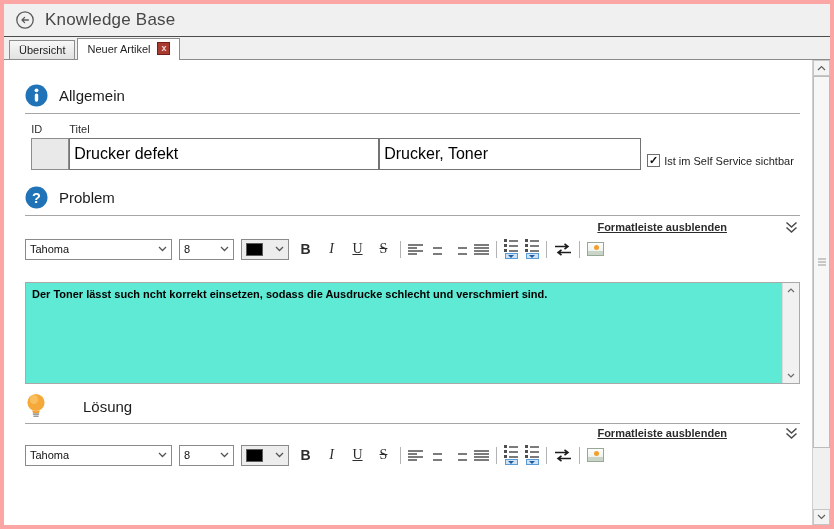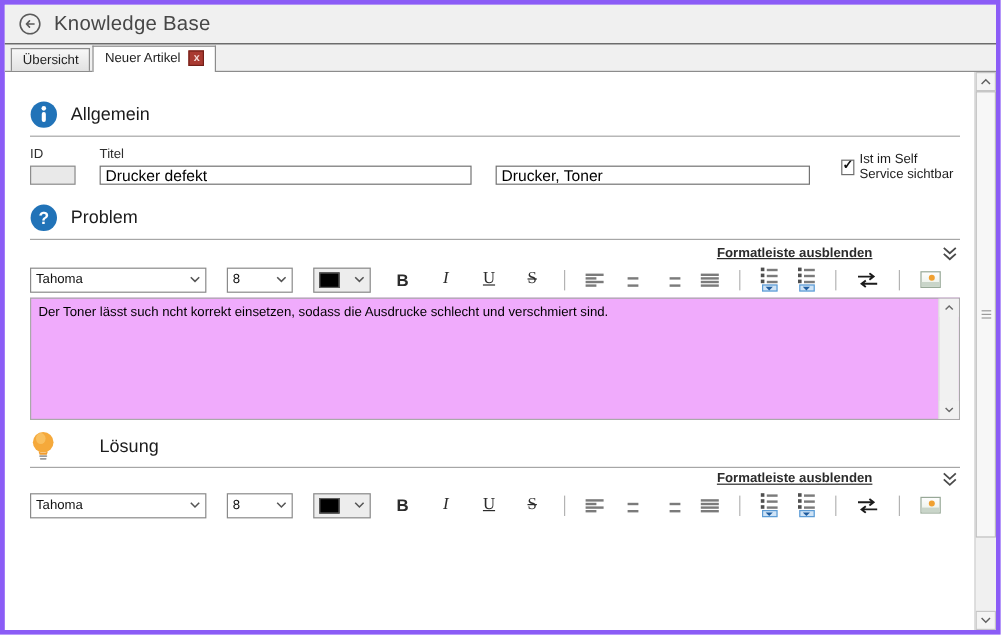--- a/index.html
+++ b/index.html
@@ -1,18 +1,18 @@
 <!DOCTYPE html>
 <html><head>
 <meta charset="utf-8">
 <style>
   * { box-sizing: border-box; margin: 0; padding: 0; }
   html,body { width:834px; height:529px; overflow:hidden; background:#fff;
               font-family:"Liberation Sans", sans-serif; }
-  .window { width:834px; height:529px; border:4px solid #8b5cf6; background:#fff;
+  .window { width:834px; height:529px; border:4px solid #fca5a5; background:#fff;
             display:flex; flex-direction:column; }
 
   
   .titlebar { height:32px; background:#f0f0f0; display:flex; align-items:center;
               gap:10px; padding-left:11px; flex:0 0 32px; }
   .backbtn { width:20px; height:20px; cursor:pointer; display:flex; }
   .title { font-size:17px; color:#474747; letter-spacing:.2px; }
 
   
   .tabstrip { height:24px; flex:0 0 24px; background:#f0f0f0; border-top:1px solid #4b4b4b;
@@ -38,41 +38,41 @@
           border-top:1px solid #9a9a9a; border-bottom:1px solid #9a9a9a; }
   .grip:before { content:""; position:absolute; left:0; right:0; top:2px; border-top:1px solid #9a9a9a; }
 
   
   .sechead { display:flex; align-items:center; gap:11px; }
   .sechead.first { margin-top:24px; }
   .sectitle { font-size:15px; color:#1c1c1c; }
   .secrule { border:none; border-top:1px solid #a6a6a6; margin-top:6px; }
 
   
-  .fields { display:flex; align-items:flex-end; margin-top:9px; gap:20px; }
+  .fields { display:flex; align-items:flex-end; margin-top:9px; gap:0;justify-content:center; }
   .fgroup { display:flex; flex-direction:column; gap:3px; }
   .flabel { font-size:11px; color:#2e2e2e; }
-  .tinput { height:16px; border:1px solid #737373; font-size:13px; padding:0 4px;
+  .tinput { height:32px; border:1px solid #737373; font-size:16px; padding:0 4px;
             font-family:"Liberation Sans",sans-serif; color:#000; }
   .idinput { width:38px; background:#e9e9e9; border-color:#8d8d8d; }
   .titelinput { width:310px; }
   .stichinput { width:262px; }
   .cbgroup { display:flex; align-items:center; gap:4px; margin-left:6px; margin-bottom:3px; }
   .checkbox { width:13px; height:13px; border:1px solid #6e6e6e; background:#fff; display:flex;
               align-items:center; justify-content:center; cursor:pointer; }
   .checkbox span { font-size:11px; font-weight:bold; color:#101010; line-height:10px; margin-top:-2px; }
   .cblabel { font-size:11px; color:#1d1d1d; }
 
   
   .fmtrow { display:flex; justify-content:flex-end; align-items:center; margin-top:4px; height:14px;text-align:right; }
   .fmtlink { font-size:11px; font-weight:bold; color:#2b2b2b; text-decoration:underline; cursor:pointer; }
   .dblchev { margin-left:58px; margin-right:2px; cursor:pointer; display:flex; }
 
   
-  .toolbar { display:flex; align-items:center; gap:17px; margin-top:3px; height:24px; }
+  .toolbar { display:flex; align-items:center; gap:7px; margin-top:3px; height:24px; }
   .combo { border:1px solid #8a8a8a; background:#fff; height:21px; display:flex; align-items:center;
            padding:0 4px; font-size:11px; color:#111; cursor:pointer; }
   .combo .arrow { margin-left:auto; display:flex; }
   .fontcombo { width:147px; }
   .sizecombo { width:55px; }
   .colorcombo { width:48px; background:#ededed; gap:3px; }
   .swatch { width:17px; height:13px; background:#000; border:1px solid #5c5c5c; }
   .fmtbtn { background:none; border:none; cursor:pointer; font-size:14px; color:#2c2c2c;
             width:19px; text-align:center; padding:0; font-family:"Liberation Serif",serif; }
   .fmtbtn.b { font-weight:bold; font-family:"Liberation Sans",sans-serif; }
@@ -96,21 +96,21 @@
                   border-left:3px solid transparent; border-right:3px solid transparent;
                   border-top:3px solid #1f5c9e; }
 
   .imgicon { width:17px; height:14px; border:1px solid #97a897; position:relative; cursor:pointer;
              background:linear-gradient(#fdfdfd,#e9efe6); }
   .imgicon .sun { position:absolute; width:5px; height:5px; border-radius:50%; background:#f0a030;
                   top:2px; right:4px; }
   .imgicon .ground { position:absolute; left:0; right:0; bottom:0; height:4px; background:#c9d5c9; }
 
   
-  .editor { border:1px solid #a9a9a9; margin-top:3px; position:relative; background:#f0abfc; }
+  .editor { border:1px solid #a9a9a9; margin-top:21px; position:relative; background:#5eead4;font-weight:bold; }
   .editor.prob { height:102px; }
   .editor.loes { height:105px; }
   .etext { position:absolute; left:0; top:0; right:18px; bottom:0; padding:4px 6px;
            font-size:11px; color:#000; line-height:14px; cursor:text; }
   .escroll { position:absolute; right:0; top:0; bottom:0; width:17px; background:#f1f1f1;
              border-left:1px solid #dadada; }
   .esb { position:absolute; left:0; right:0; height:15px; display:flex; align-items:center;
          justify-content:center; background:#f1f1f1; cursor:pointer; }
   .esb.top { top:0; } .esb.bottom { bottom:0; }
   .caret { display:inline-block; width:1px; height:12px; background:#000; vertical-align:text-bottom; }

